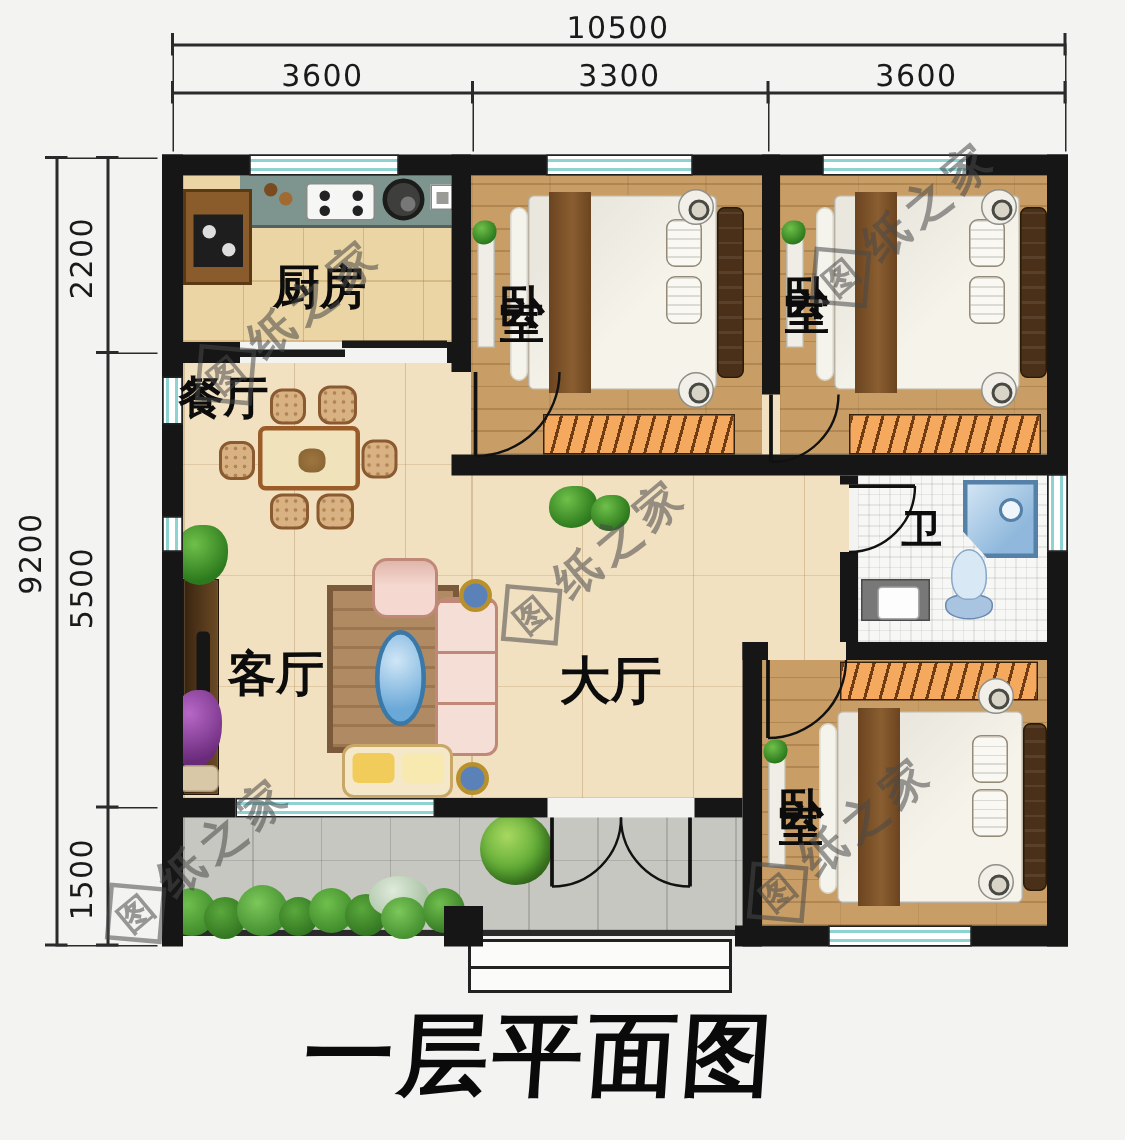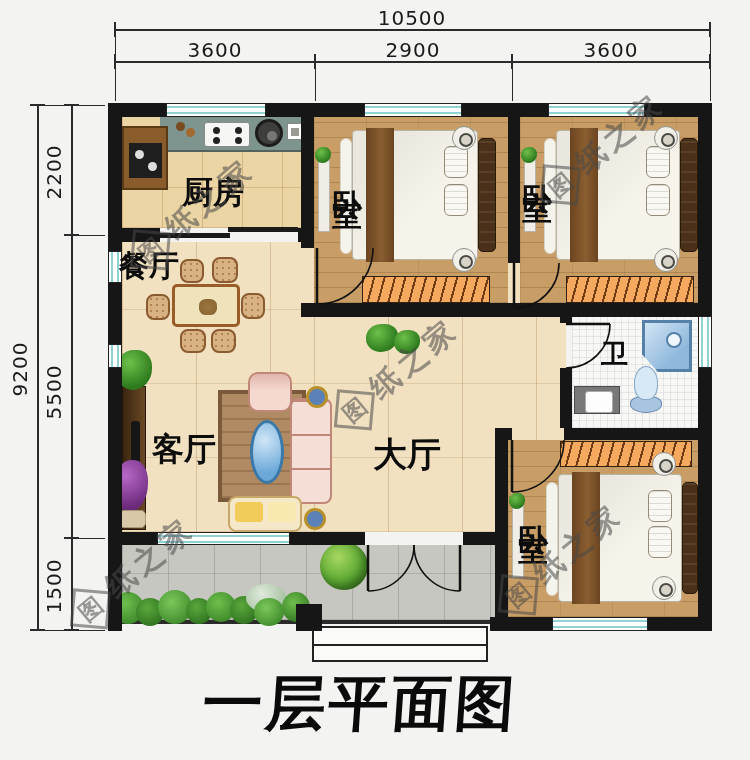--- a/index.html
+++ b/index.html
@@ -44,21 +44,21 @@
   svg.doors{position:absolute;left:0;top:0;z-index:35;}
 </style>
 </head>
 <body>
 
 <div class="dimtxt" style="left:362px;top:6px;width:100px;">10500</div>
 <div class="dimline" style="left:115px;top:29px;width:595px;height:1.5px;"></div>
 <div class="dimline" style="left:114px;top:22px;width:2px;height:15px;"></div>
 <div class="dimline" style="left:709px;top:22px;width:2px;height:15px;"></div>
 <div class="dimtxt" style="left:165px;top:38px;width:100px;">3600</div>
-<div class="dimtxt" style="left:363px;top:38px;width:100px;">2900</div>
+<div class="dimtxt" style="left:363px;top:38px;width:100px;">3300</div>
 <div class="dimtxt" style="left:561px;top:38px;width:100px;">3600</div>
 <div class="dimline" style="left:115px;top:61px;width:595px;height:1.5px;"></div>
 <div class="dimline" style="left:114px;top:54px;width:2px;height:15px;"></div>
 <div class="dimline" style="left:314px;top:54px;width:2px;height:15px;"></div>
 <div class="dimline" style="left:511px;top:54px;width:2px;height:15px;"></div>
 <div class="dimline" style="left:709px;top:54px;width:2px;height:15px;"></div>
 <div class="dimline" style="left:114.5px;top:29px;width:1px;height:72px;"></div>
 <div class="dimline" style="left:709.5px;top:29px;width:1px;height:72px;"></div>
 <div class="dimline" style="left:314.5px;top:61px;width:1px;height:40px;"></div>
 <div class="dimline" style="left:511.5px;top:61px;width:1px;height:40px;"></div>

